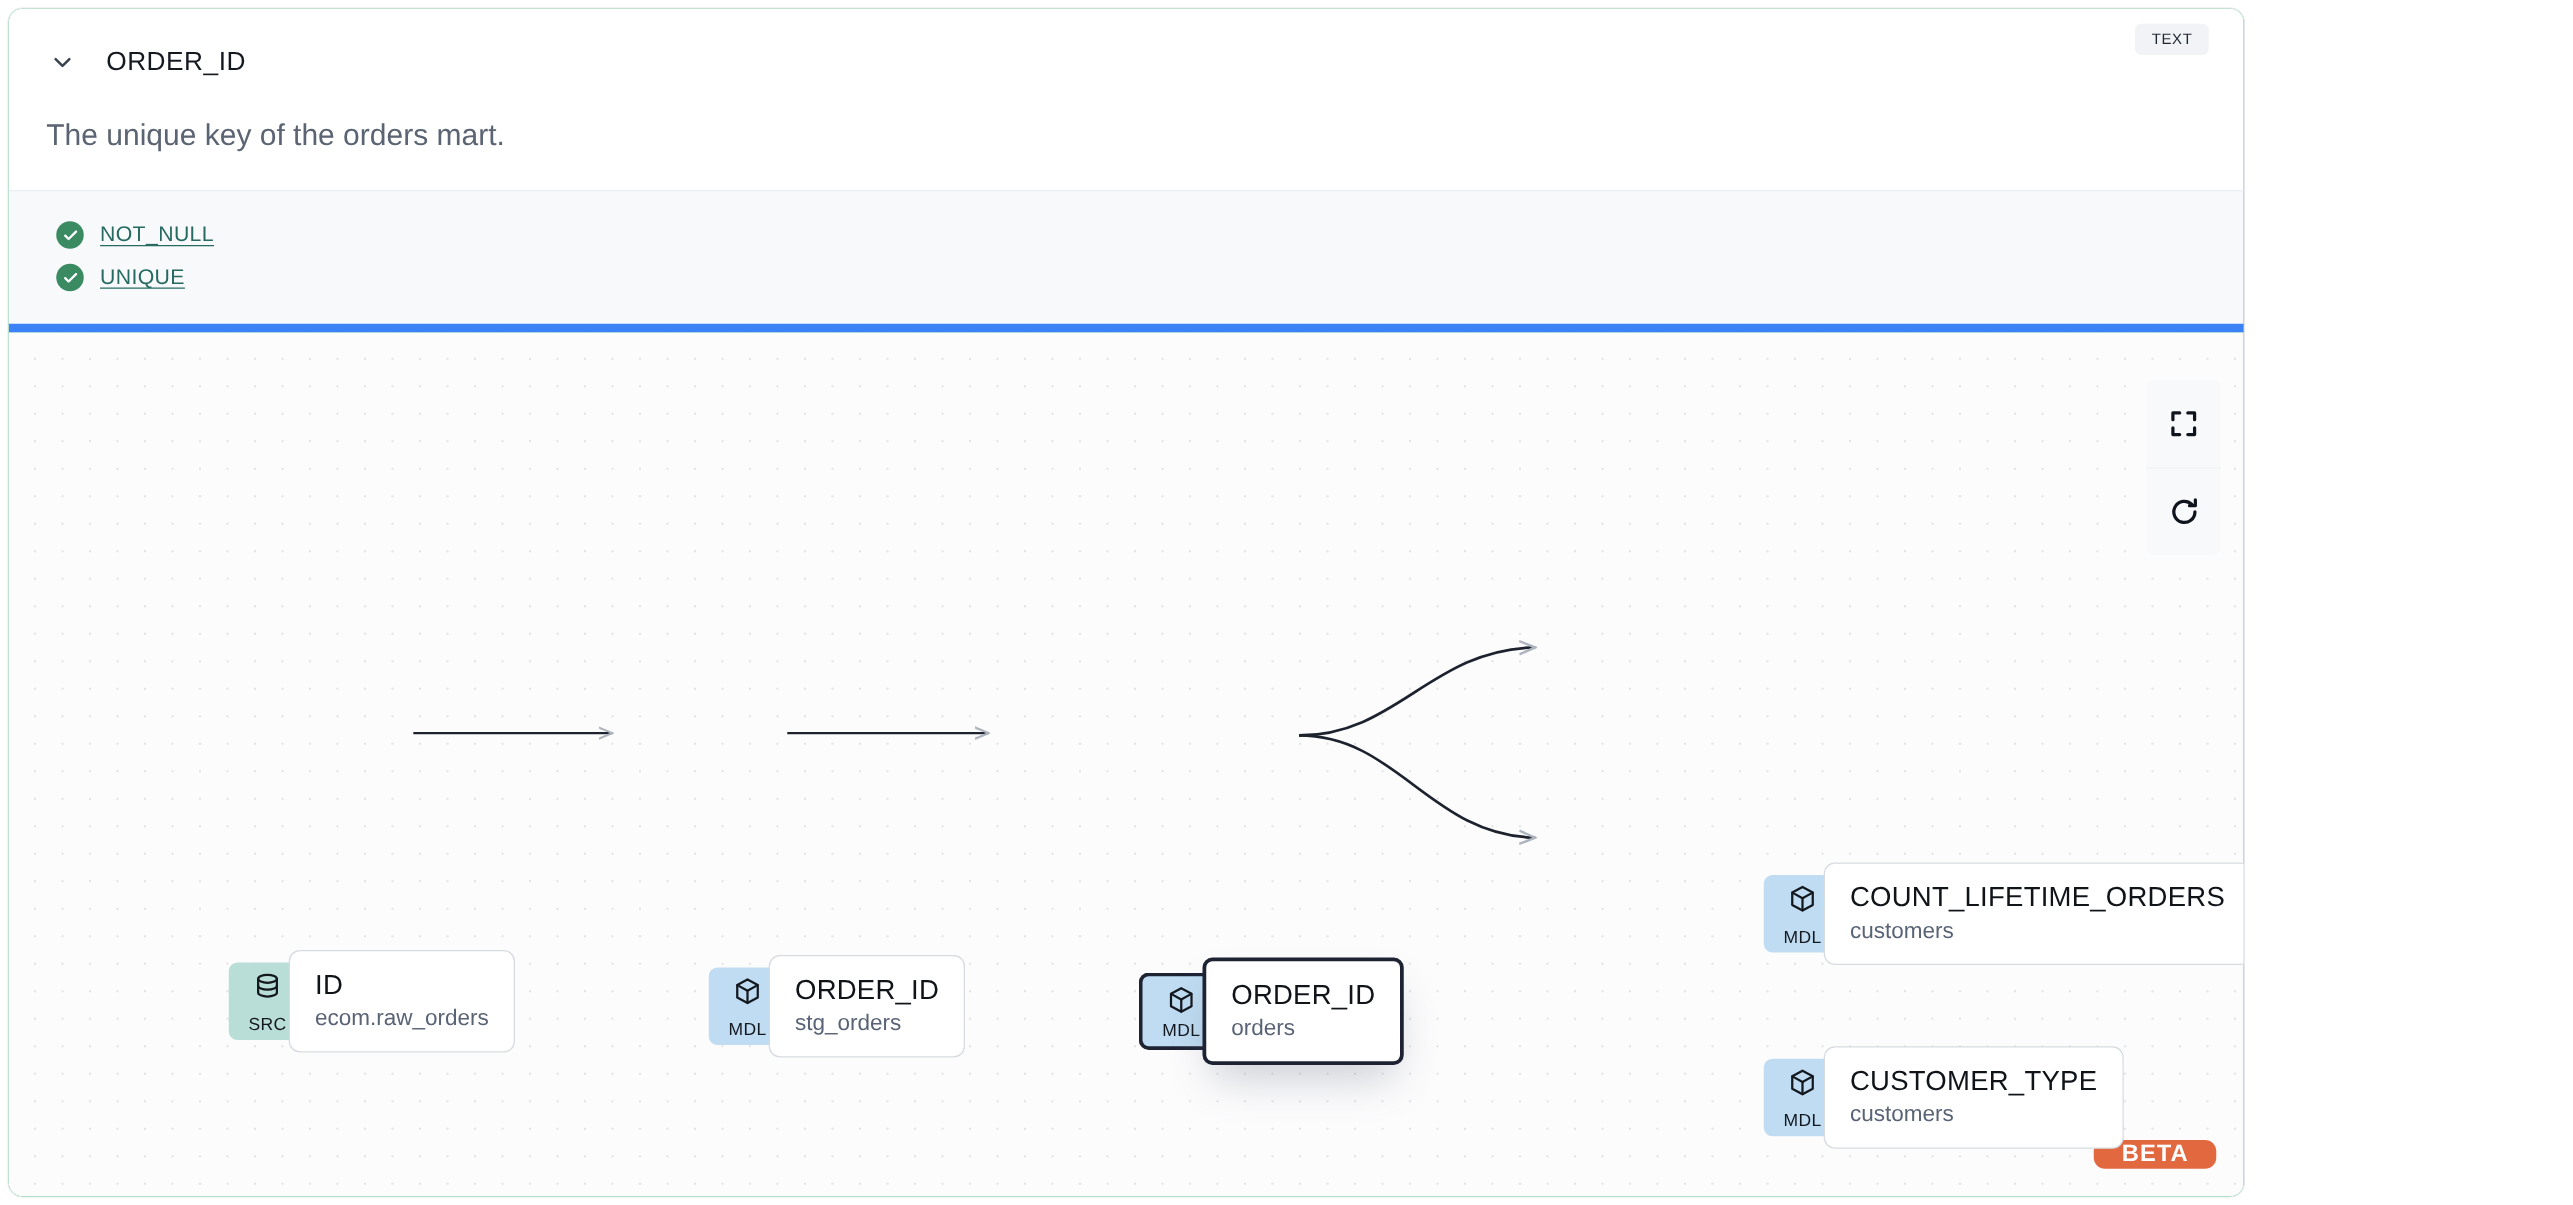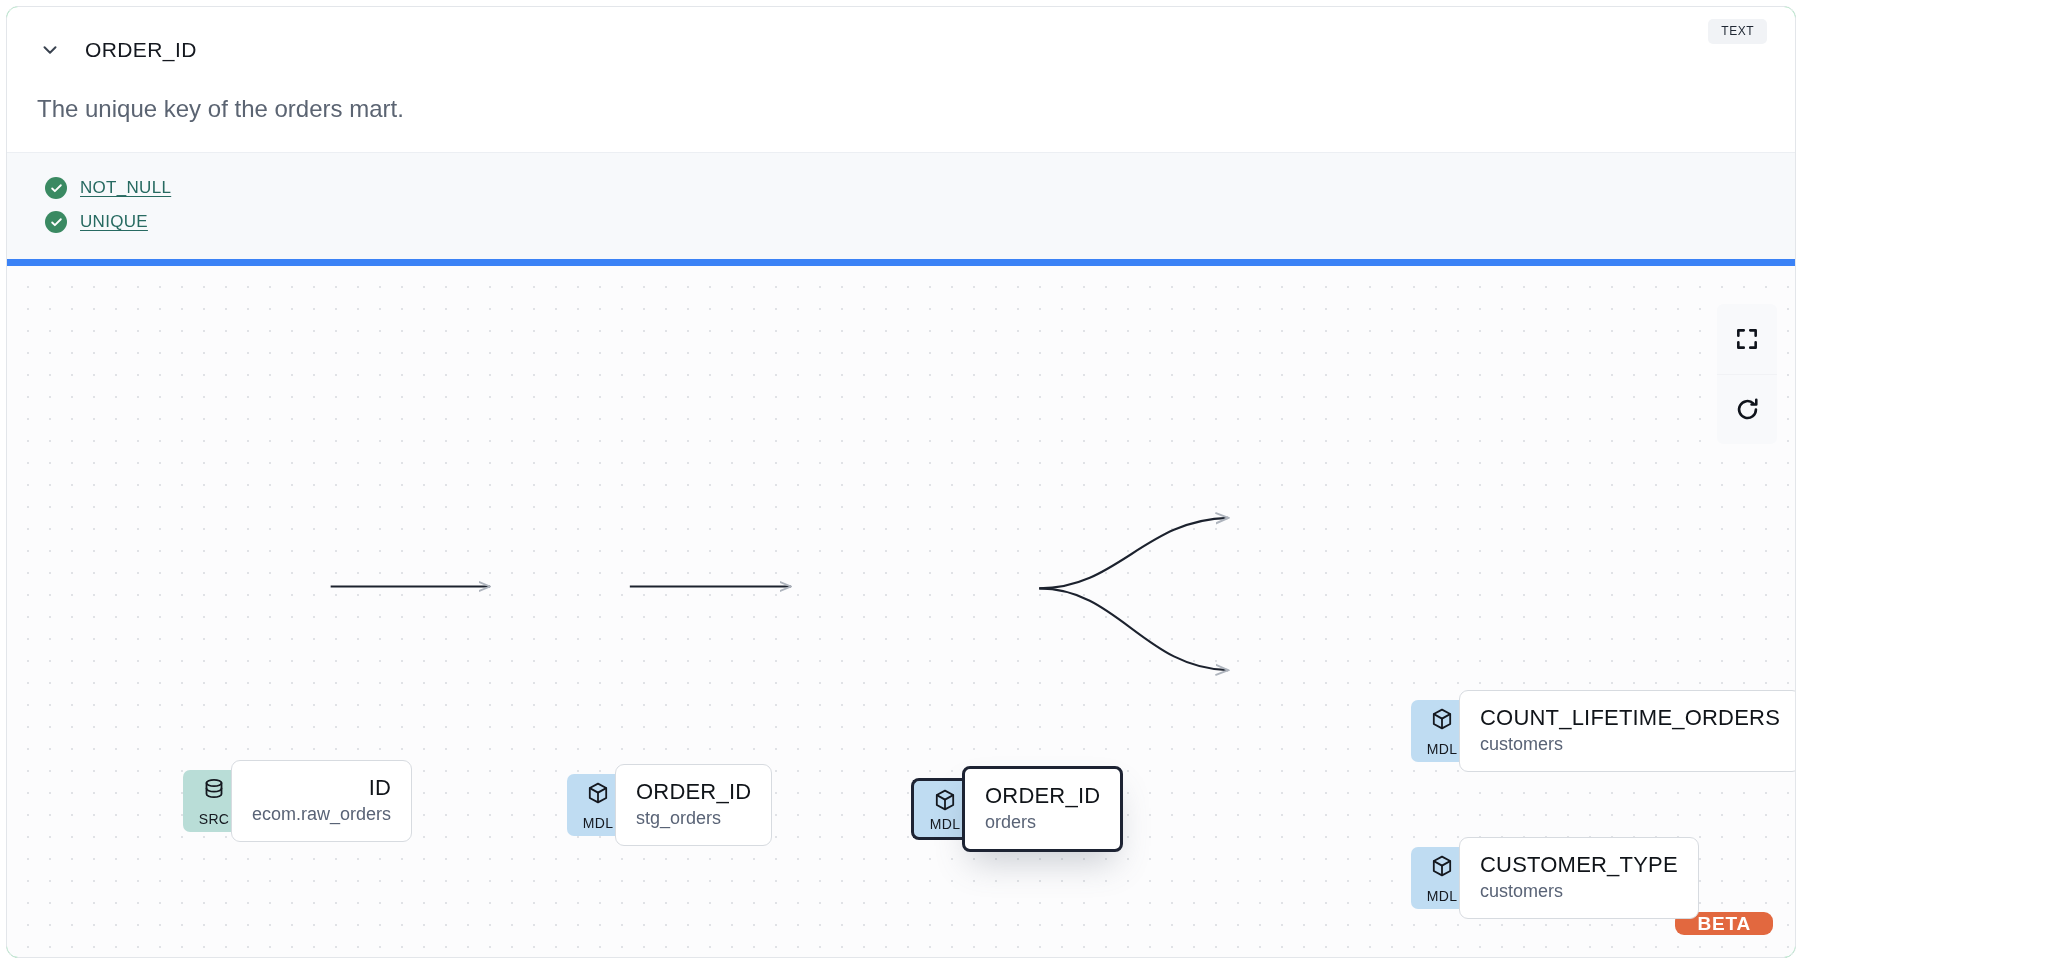--- a/index.html
+++ b/index.html
@@ -148,21 +148,20 @@
     justify-content: center;
     gap: 3px;
     z-index: 2;
     min-width: 0;
   }
   .node-name {
     font-size: 22px;
     color: #101419;
     white-space: nowrap;
     letter-spacing: 0.2px;
-    text-align: right;
   }
   .node-sub {
     font-size: 18px;
     color: #596376;
     white-space: nowrap;
   }
 
   
   .node-selected .node-badge {
     border: 3px solid #1d2333;

